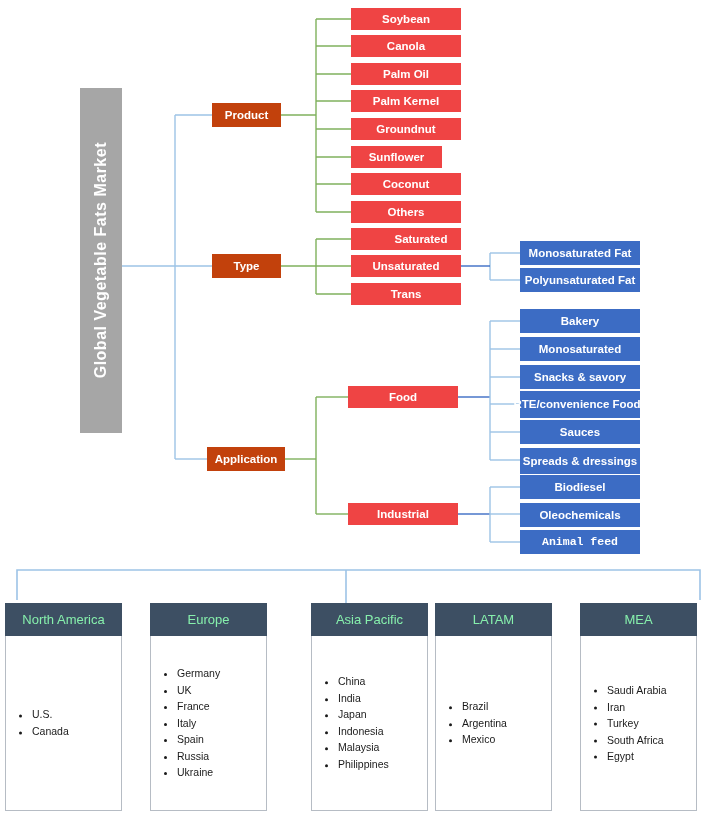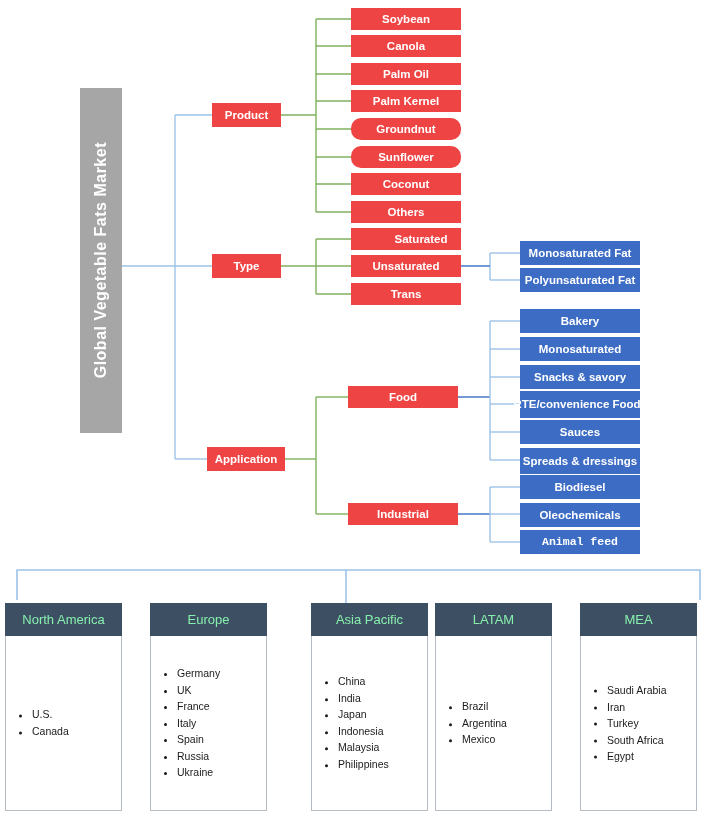--- a/index.html
+++ b/index.html
@@ -22,21 +22,21 @@
     color:#ffffff;font-size:16px;font-weight:bold;letter-spacing:.5px;
     white-space:nowrap;
   }
 
   
   .node{
     position:absolute;display:flex;align-items:center;justify-content:center;
     text-align:center;color:#ffffff;font-weight:bold;font-size:11.5px;
     line-height:1.08;box-sizing:border-box;
   }
-  .lvl1{background:#ef4444;height:24px;}
+  .lvl1{background:#c2410c;height:24px;}
   .lvl2{background:#ef4444;height:22px;}
   .lvl3{background:#3c6cc4;height:24px;}
 
   
   .region{position:absolute;width:117px;}
   .region-head{
     height:33px;background:#3d4f63;color:#86efac;
     display:flex;align-items:center;justify-content:center;
     font-size:13px;
   }
@@ -149,24 +149,24 @@
   </div>
   <div class="node lvl2" style="left:351px;top:35px;width:110px;">
     <span>Canola</span>
   </div>
   <div class="node lvl2" style="left:351px;top:63px;width:110px;">
     <span>Palm Oil</span>
   </div>
   <div class="node lvl2" style="left:351px;top:90px;width:110px;">
     <span>Palm Kernel</span>
   </div>
-  <div class="node lvl2" style="left:351px;top:118px;width:110px;border-radius:10px;">
+  <div class="node lvl2" style="left:351px;top:118px;width:110px;">
     <span>Groundnut</span>
   </div>
-  <div class="node lvl2" style="left:351px;top:146px;width:110px;border-radius:10px;">
+  <div class="node lvl2" style="left:351px;top:146px;width:91px;">
     <span>Sunflower</span>
   </div>
   <div class="node lvl2" style="left:351px;top:173px;width:110px;">
     <span>Coconut</span>
   </div>
   <div class="node lvl2" style="left:351px;top:201px;width:110px;">
     <span>Others</span>
   </div>
 
   <div class="node lvl2" style="left:351px;top:228px;width:110px;padding-left:30px;">

